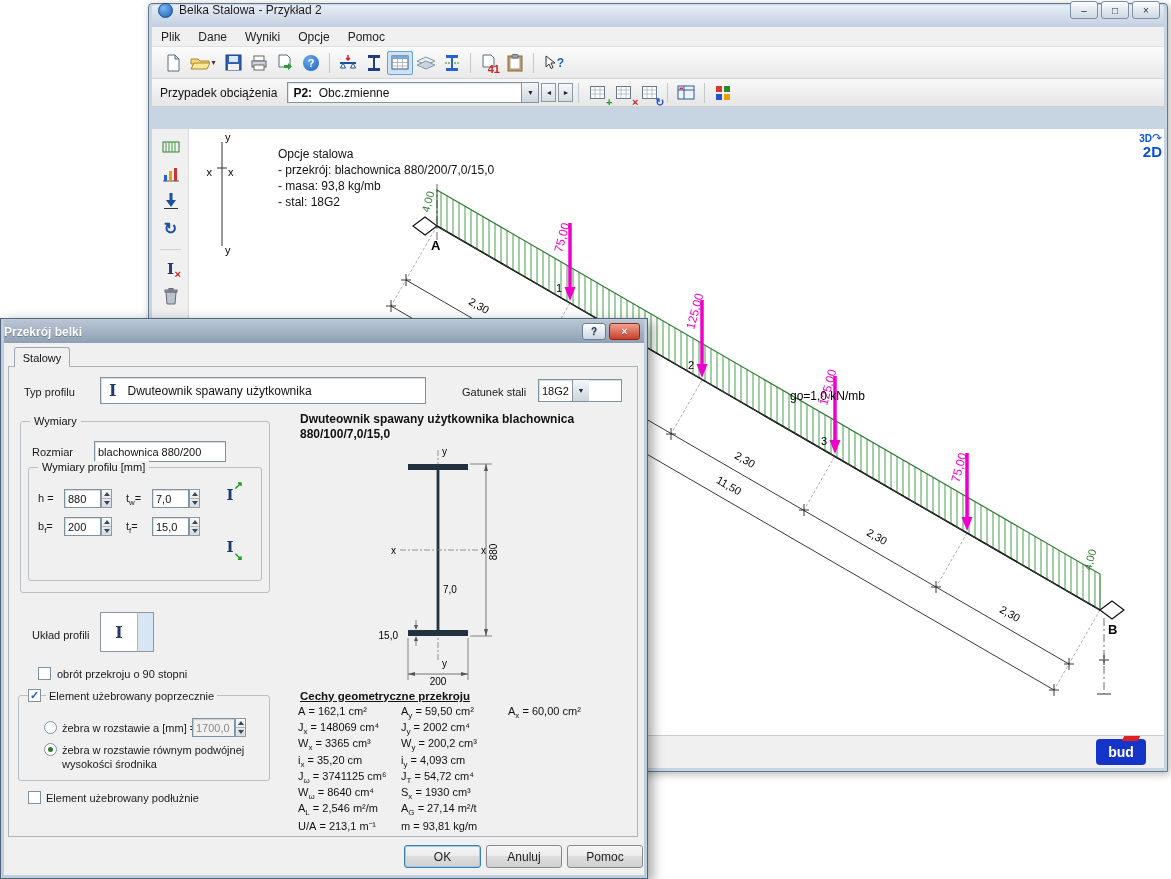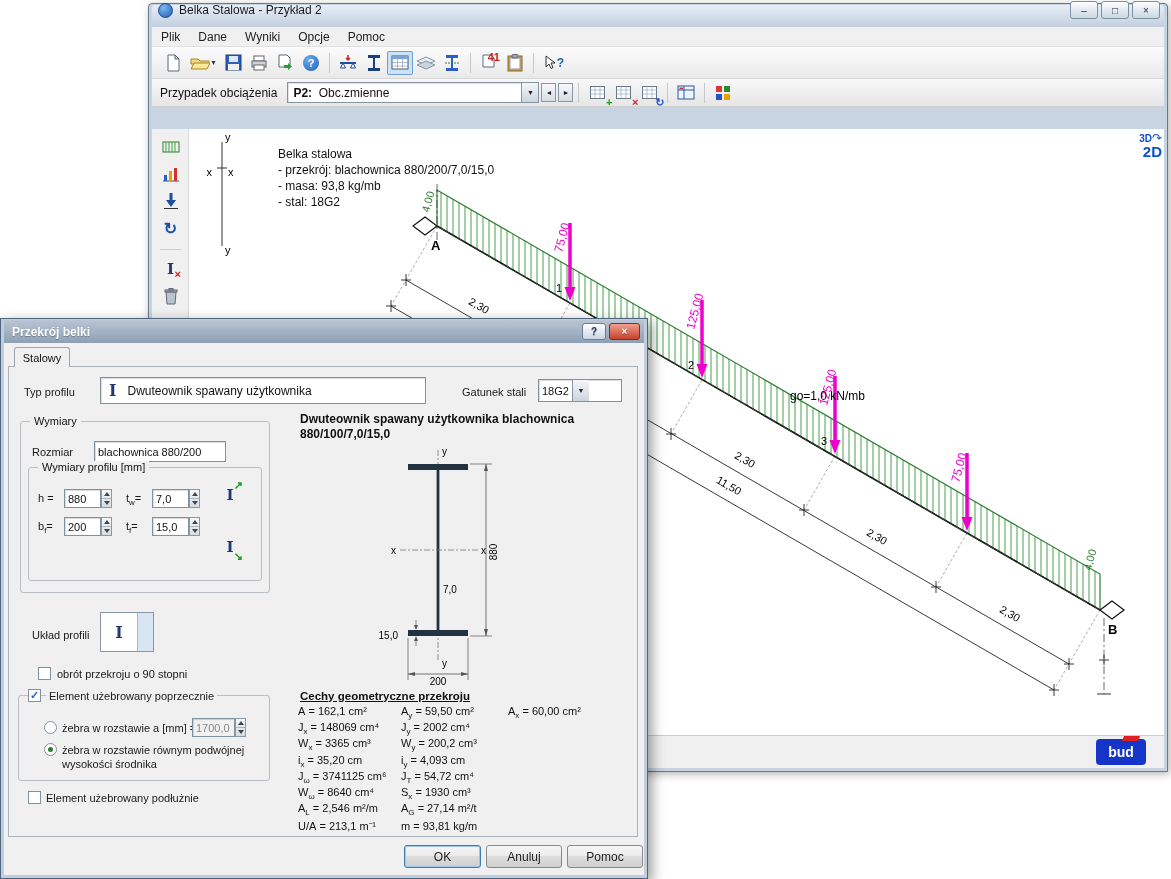--- a/index.html
+++ b/index.html
@@ -31,21 +31,21 @@
   .mw-leftbar{left:152px;top:129px;width:37px;height:606px;background:#f0f0f0;border-right:1px solid #d9d9d9;z-index:2}
   .ltbtn{position:absolute;left:5px;width:27px;height:24px;display:flex;align-items:center;justify-content:center}
   .mw-canvas{left:189px;top:129px;width:975px;height:606px;background:#fff;z-index:2}
   .mw-status{left:152px;top:735px;width:1012px;height:33px;background:#f0f0f0;border-top:1px solid #cccccc;z-index:2}
   .beam-info{left:278px;top:146px;z-index:4;font-size:12px;line-height:16px;color:#111}
   .view-widget{left:1114px;top:130px;width:48px;z-index:4;color:#0b50d0;text-align:right;line-height:13px}
   .bud-logo{left:1096px;top:739px;width:50px;height:26px;background:#1535c8;border-radius:4px;z-index:4;display:flex;align-items:center;justify-content:center;color:#fff;font-weight:bold;font-size:14px}
   .bud-logo::before{content:"";position:absolute;top:-3px;right:7px;width:16px;height:5px;background:#e02020;transform:skewX(-25deg)}
   
   .dlg-frame{left:0;top:318px;width:648px;height:561px;background:#bfcddc;border:1px solid #4f657e;box-shadow:4px 4px 12px rgba(0,0,0,.4);z-index:50}
-  .dlg-title{left:4px;top:320px;width:640px;height:23px;background:linear-gradient(#b9c5d4,#8ea0b4);display:flex;align-items:center;padding:0 4px 0 8px;z-index:51;color:#fff;font-size:12px;font-weight:bold;text-shadow:0 1px 1px rgba(0,0,0,.3)}
+  .dlg-title{left:4px;top:320px;width:640px;height:23px;background:linear-gradient(#b9c5d4,#8ea0b4);display:flex;align-items:center;padding:0 4px 0 0;z-index:51;color:#fff;font-size:12px;font-weight:bold;text-shadow:0 1px 1px rgba(0,0,0,.3)}
   .dlg-title .spacer{flex:1}
   .dlgbtn{width:24px;height:17px;margin-left:3px;border:1px solid #6c7e93;border-radius:3px;background:linear-gradient(#fdfeff,#ccd6e2);display:flex;align-items:center;justify-content:center;font-size:10px;font-weight:bold;color:#1c3a6b;flex:none}
   .dlgbtn.close{width:31px;background:linear-gradient(#f0a090,#c8402c);color:#fff;border-color:#8c2a1a}
   .dlg-client{left:4px;top:343px;width:640px;height:532px;background:#f0f0f0;z-index:51}
   .dlg-tab{left:14px;top:347px;width:56px;height:20px;background:#f0f0f0;border:1px solid #9aa8b5;border-bottom:none;border-radius:3px 3px 0 0;z-index:53;display:flex;align-items:center;justify-content:center;font-size:11px}
   .dlg-panel{left:8px;top:366px;width:630px;height:471px;border:1px solid #a9b3bc;background:#f0f0f0;z-index:52}
   .dlbl{position:absolute;font-size:11px;color:#1a1a1a;z-index:53;white-space:nowrap}
   .sunken{position:absolute;background:#fff;border:1px solid #7f929f;box-shadow:inset 1px 1px 1px rgba(0,0,0,.15);z-index:53;display:flex;align-items:center}
   .sunken .fval{font-size:11px;padding:0 3px;white-space:nowrap;overflow:hidden}
   .sunken.disabled{background:#f1f1f1;color:#8a8a8a}
@@ -170,21 +170,21 @@
           <rect x="6" y="4" width="2" height="10" fill="#2a5fcc"></rect>
           <rect x="1" y="14" width="12" height="3" fill="#2a5fcc"></rect>
           <line x1="0" y1="9" x2="14" y2="9" stroke="#2e7d32" stroke-dasharray="2 1"></line>
         </svg>
       </span>
     <span class="vsep"></span>
     <span class="tbtn">
         <svg width="18" height="17">
           <path d="M3,1 h8 l3,3 v9 h-11 z" fill="#fff" stroke="#5a6b7a"></path>
         </svg>
-        <span class="ovl" style="color:#cc2222;right:2px;bottom:12px">41</span>
+        <span class="ovl" style="color:#cc2222;right:2px;bottom:0">41</span>
       </span>
     <span class="tbtn">
         <svg width="16" height="18">
           <rect x="1" y="2" width="14" height="15" fill="#c8a058" stroke="#8a6a30"></rect>
           <rect x="3" y="4" width="10" height="11" fill="#fff" stroke="#999"></rect>
           <rect x="5" y="0.5" width="6" height="3.5" rx="1" fill="#9aa4ae" stroke="#667"></rect>
         </svg>
       </span>
     <span class="vsep"></span>
     <span class="tbtn" style="width:30px">
@@ -290,21 +290,21 @@
       </span>
   </div>
 
   <div class="abs mw-canvas"></div>
   <div class="abs mw-status"></div>
   <div class="abs bud-logo">
       <span>bud</span>
     </div>
 
   <div class="abs beam-info">
-    <div>Belka stalowa</div>
+    <div>Opcje stalowa</div>
     <div>- przekrój: blachownica 880/200/7,0/15,0</div>
     <div>- masa: 93,8 kg/mb</div>
     <div>- stal: 18G2</div>
   </div>
 
   <div class="abs view-widget">
     <span style="font-size:10px;font-weight:bold">3D</span><span style="font-size:12px">↷</span><br>
     <span style="font-size:15px;font-weight:bold">2D</span>
   </div>
 

